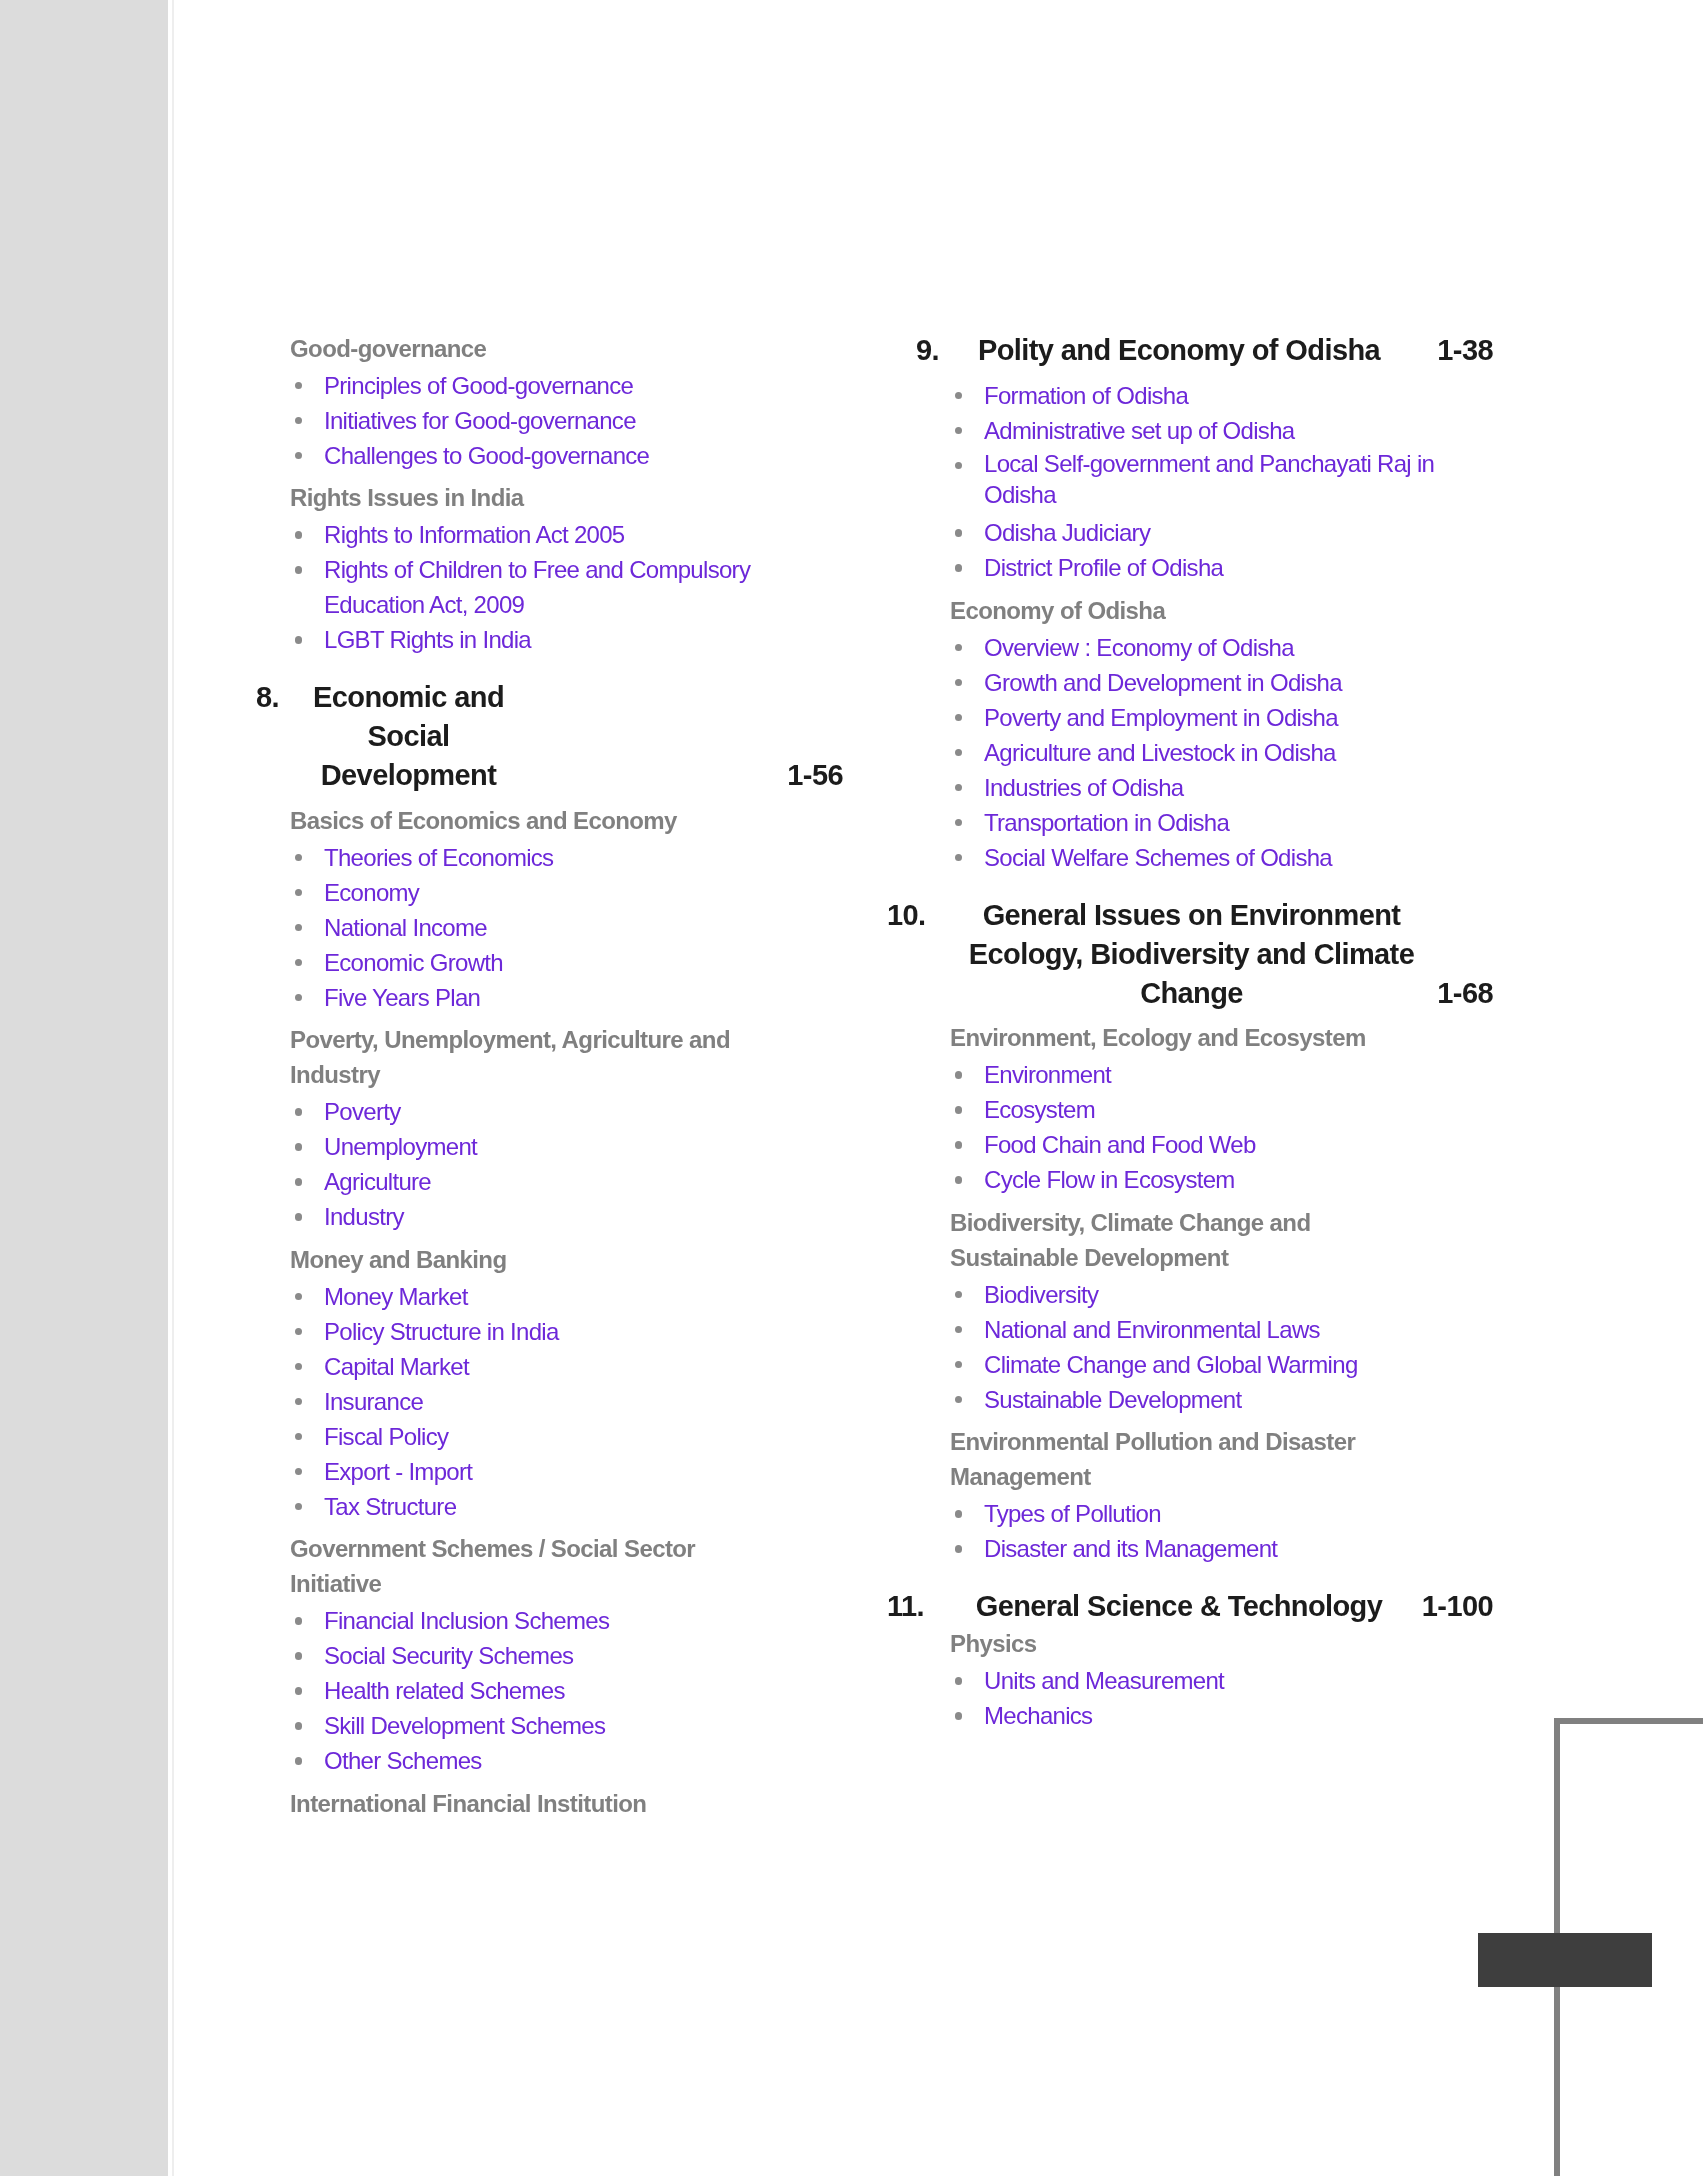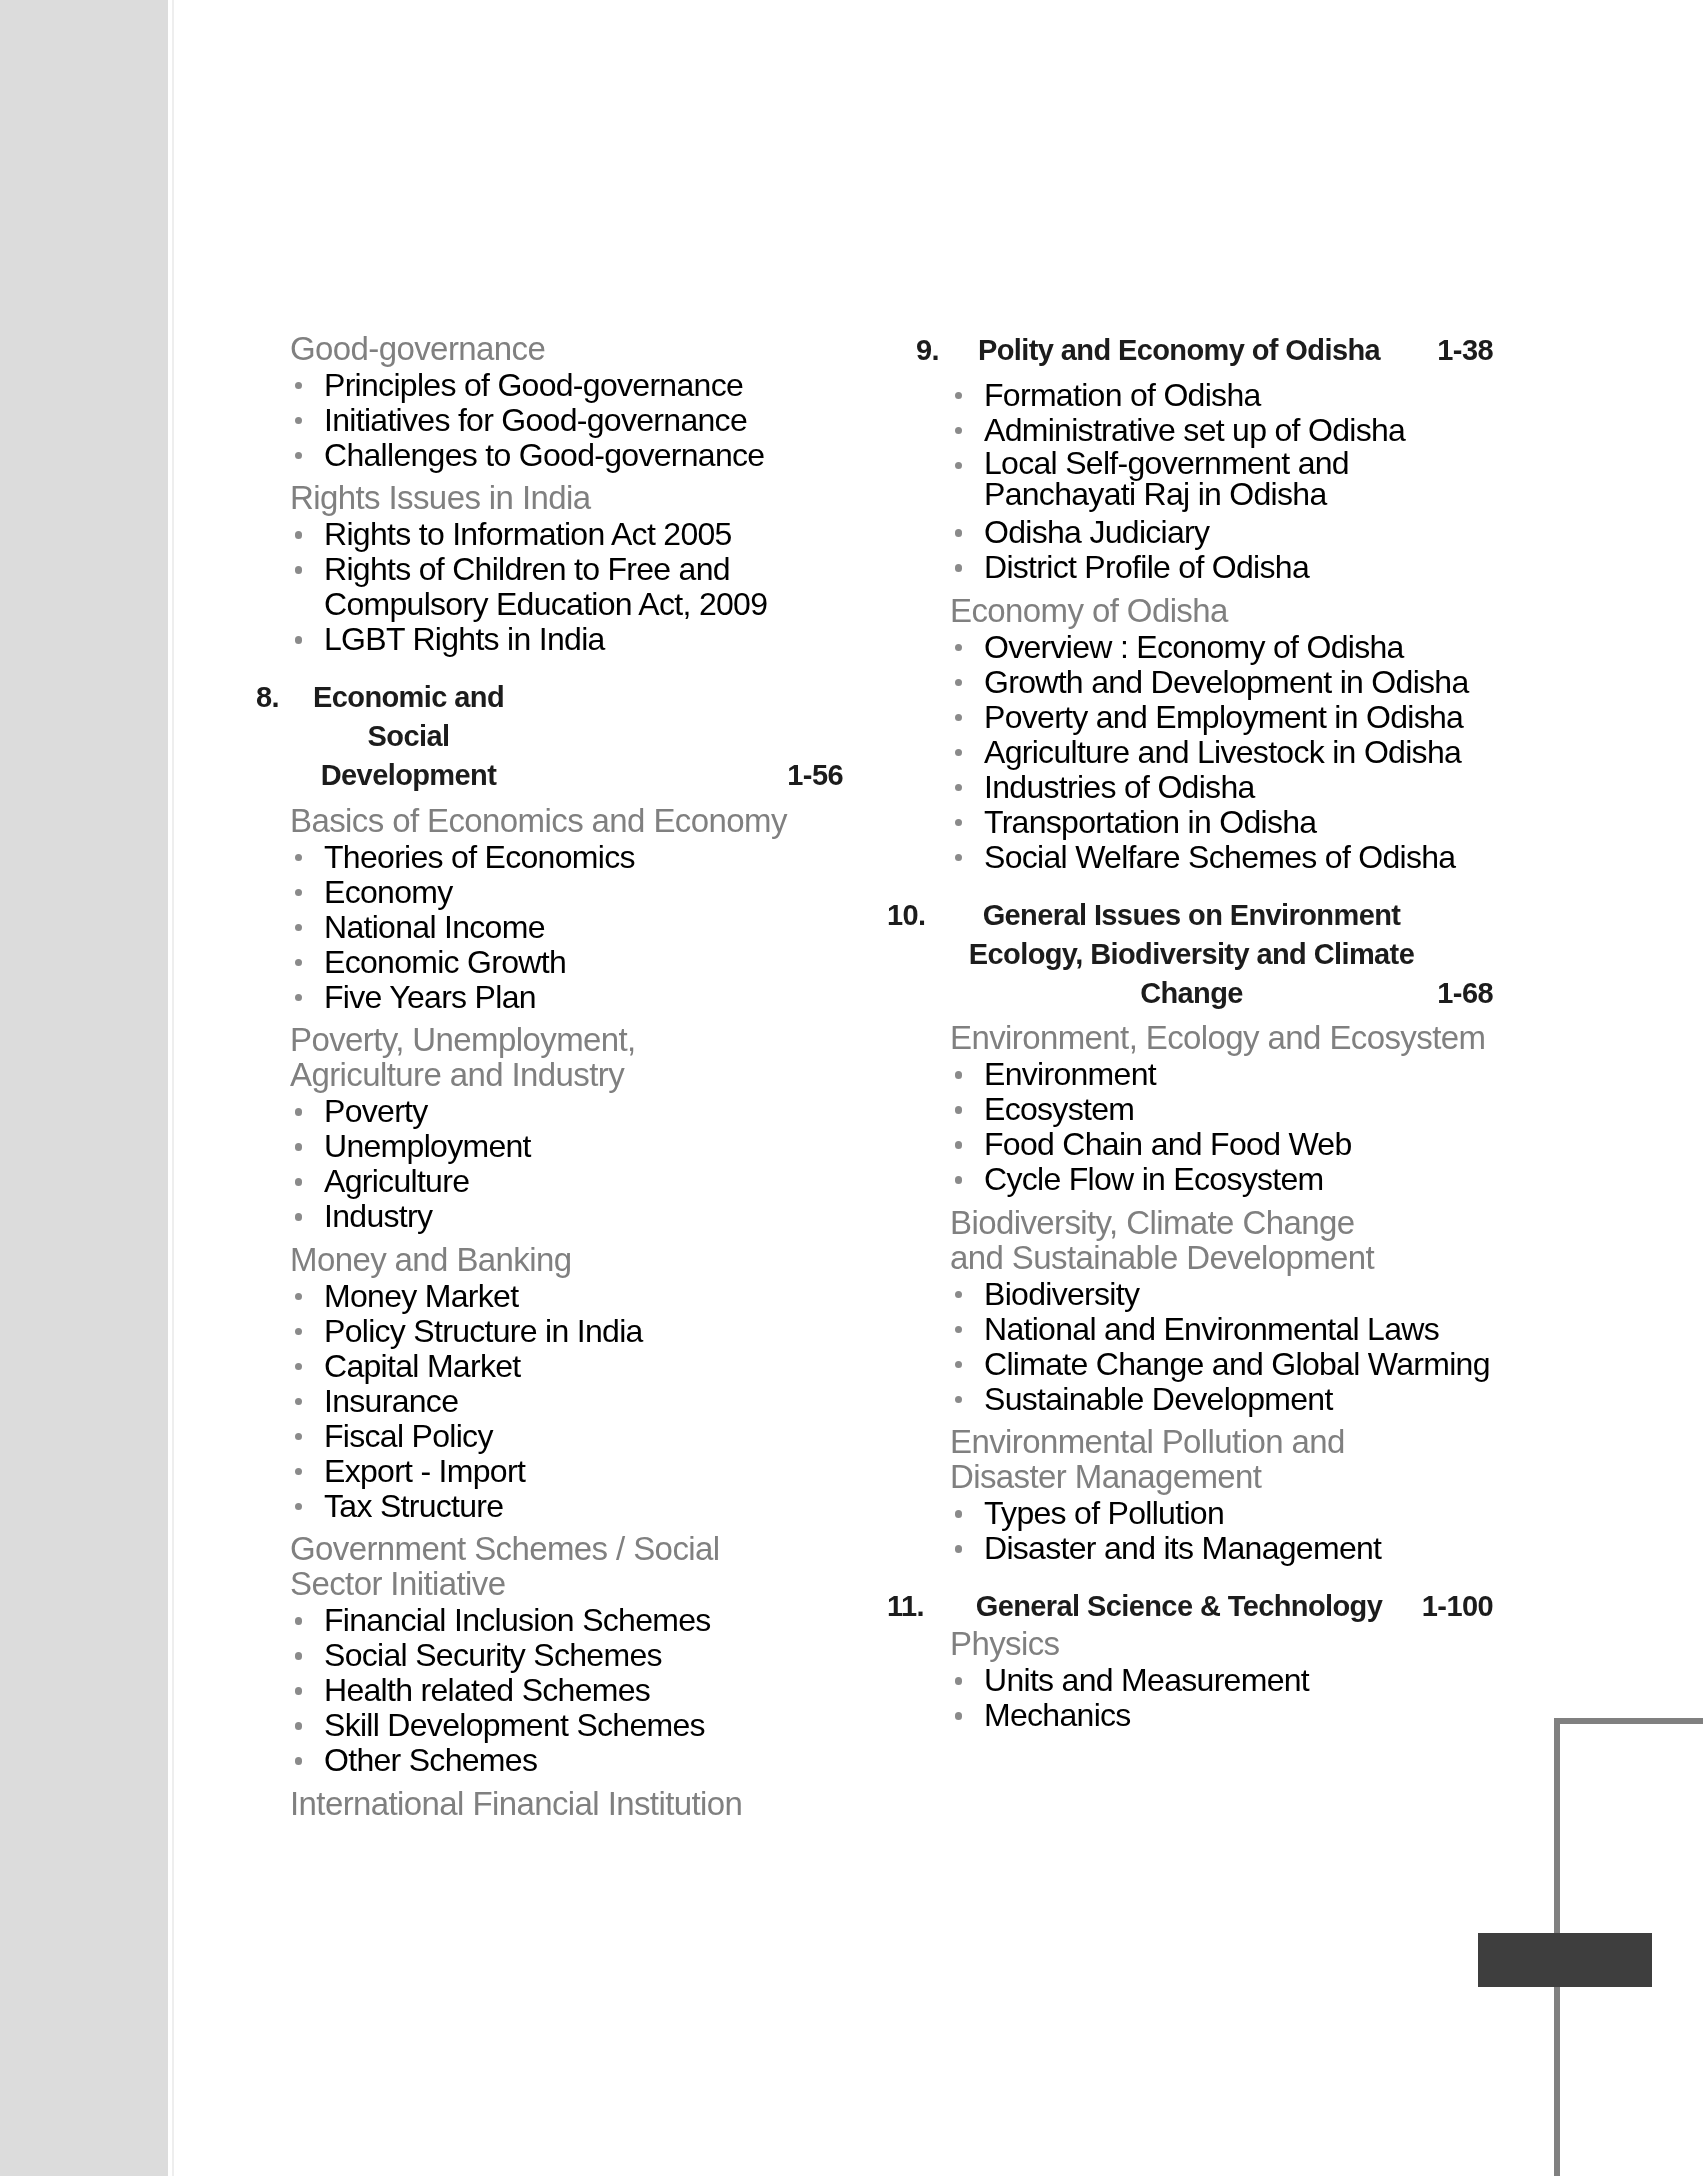--- a/index.html
+++ b/index.html
@@ -23,27 +23,27 @@
   .chapter-num { position:absolute; left:0; top:0; }
   .chapter-title { display:block; padding-right:85px;text-align:center; }
   .chapter-pages { position:absolute; right:0; bottom:0; }
 
   .col-left .chapter-title, .col-left .section { margin-left:34px; }
   .col-right .chapter-title, .col-right .section { margin-left:63px; }
   .col-right .chapter.ch9 .chapter-num { left:29px; }
 
   .section { margin-top:7.6px; }
   .section-title {
-    font-weight:normal; font-size:33px; line-height:35px; color:#808080;
+    font-weight:bold; font-size:24px; line-height:35px; color:#808080;
     letter-spacing:-0.6px;
   }
   ul.items { list-style:none; margin:1.9px 0 0 0; padding:0; }
   ul.items li {
-    position:relative; padding-left:34px; font-size:32px; line-height:35px;
-    letter-spacing:-0.7px; color:#000000;
+    position:relative; padding-left:34px; font-size:24px; line-height:35px;
+    letter-spacing:-0.7px; color:#6d28d9;
   }
   ul.items li .bullet {
     position:absolute; left:4.7px; top:14px; width:7.6px; height:7.6px; border-radius:50%;
     background:#8a8a8a;
   }
 
   .corner-v { position:absolute; left:1554px; top:1718px; width:5.7px; height:459px; background:#808080; }
   .corner-h { position:absolute; left:1554px; top:1718px; width:150px; height:5.7px; background:#808080; }
   .page-tab { position:absolute; left:1478px; top:1933px; width:174px; height:54px; background:#3e3e3e; }
 </style>

